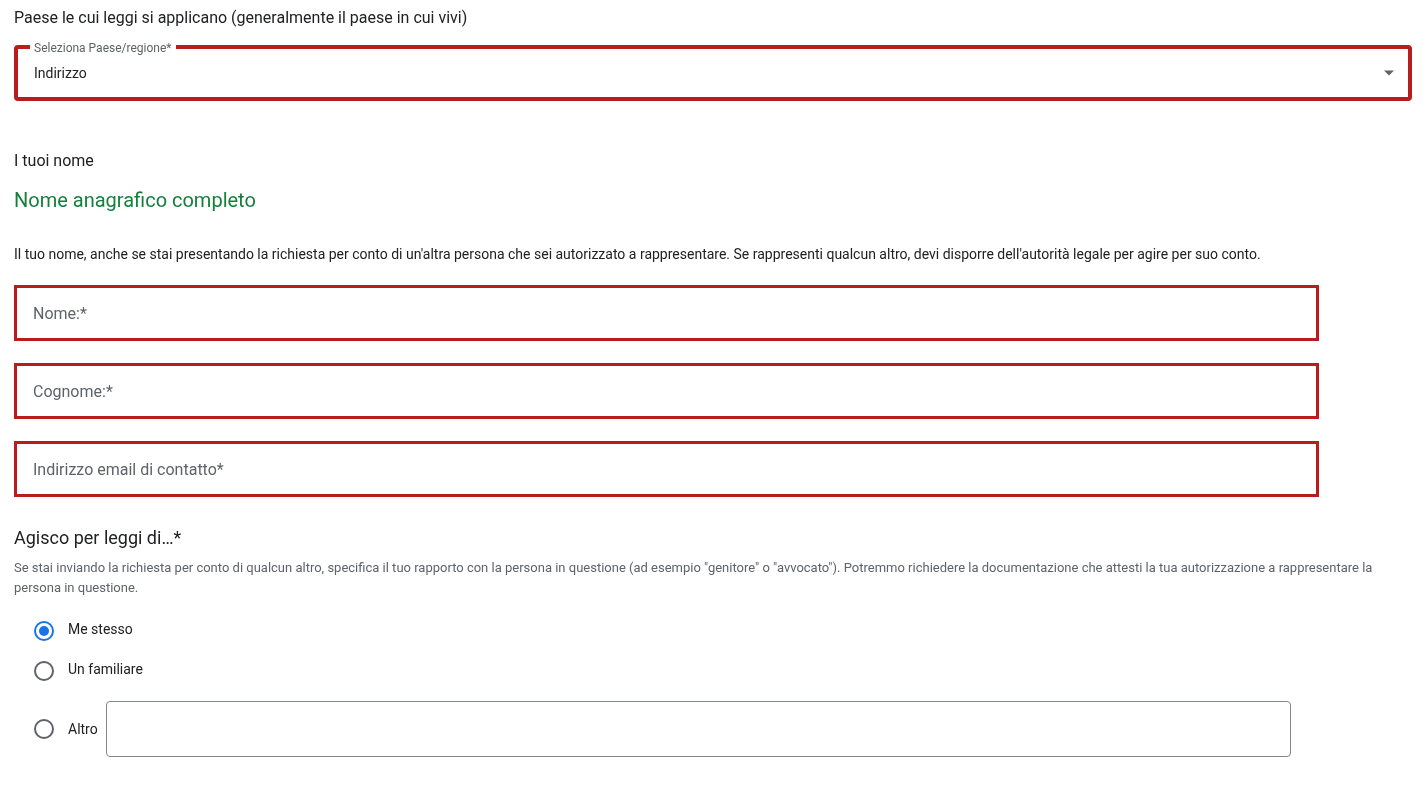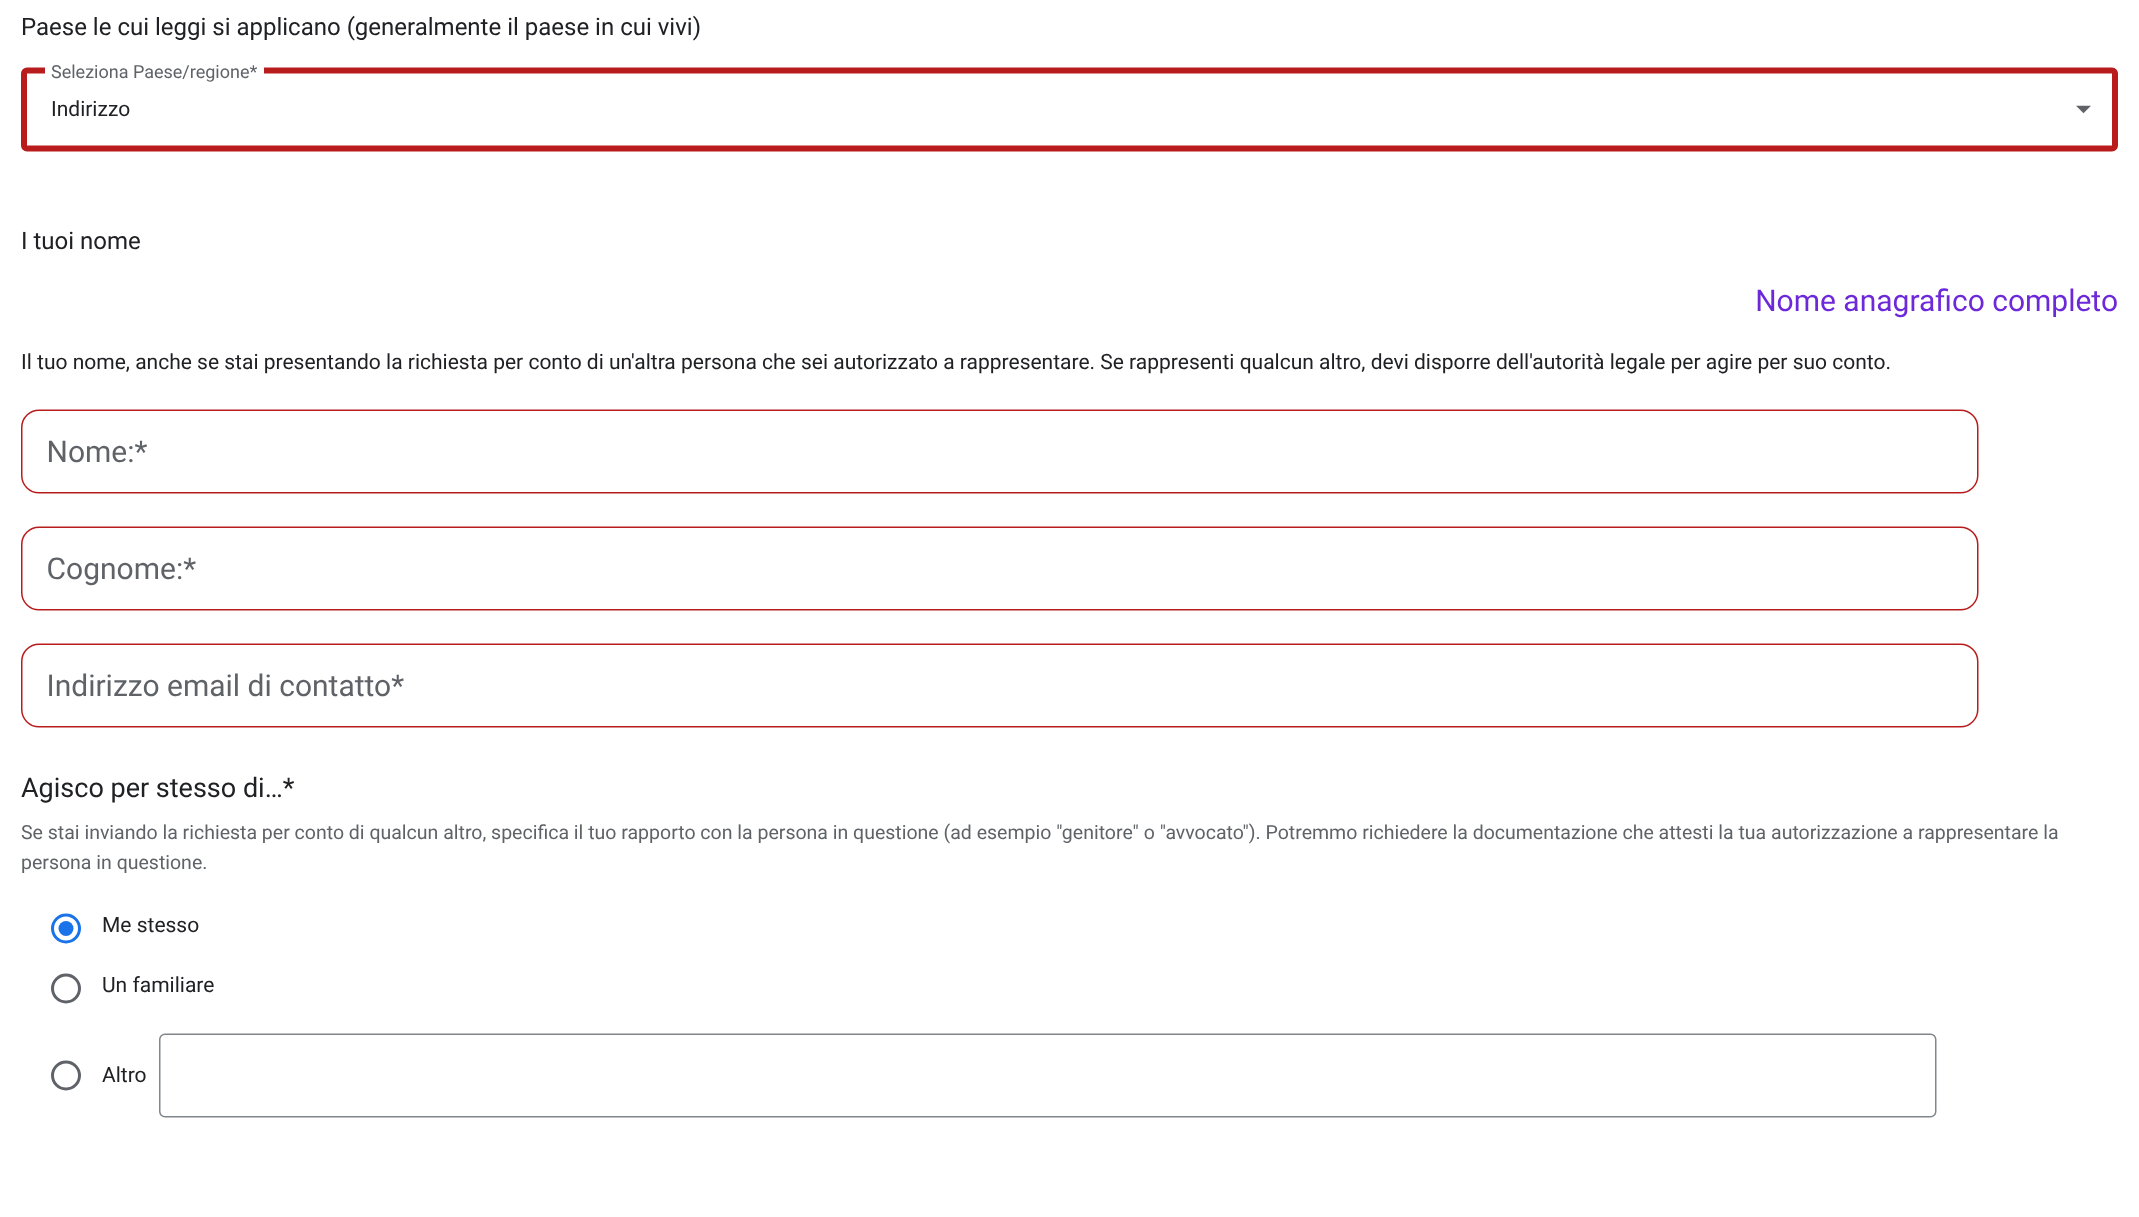--- a/index.html
+++ b/index.html
@@ -51,39 +51,38 @@
     transform: translateY(-50%);
     width: 0;
     height: 0;
     border-left: 5px solid transparent;
     border-right: 5px solid transparent;
     border-top: 5px solid #5f6368;
   }
   .subsection-heading {
     font-size: 20px;
     font-weight: 400;
-    color: #6d28d9;
-    margin-bottom: 20px;
-    text-align: right;
+    color: #15803d;
+    margin-bottom: 32px;
   }
   .description {
     font-size: 14px;
     color: #202124;
     margin-bottom: 20px;
     line-height: 1.5;
   }
   .description .italic {
   }
   .text-input {
     width: 1305px;
     height: 56px;
-    border: 1px solid #b91c1c;
-    border-radius: 12px;
+    border: 3px solid #b91c1c;
+    border-radius: 0;
     padding: 0 16px;
-    font-size: 20px;
+    font-size: 16px;
     color: #202124;
     margin-bottom: 22px;
     font-family: inherit;
   }
   .text-input::placeholder {
     color: #5f6368;
   }
   .subheading2 {
     font-size: 18px;
     font-weight: 400;
@@ -174,21 +173,21 @@
   <span class="italic">Il tuo nome,</span><span> anche se stai presentando la richiesta per conto di un'altra persona che sei autorizzato a rappresentare. Se rappresenti qualcun altro, devi disporre dell'autorità legale per agire per suo conto.</span>
 </p>
 
 <input type="text" class="text-input" placeholder="Nome:*" style="">
 
 <input type="text" class="text-input" placeholder="Cognome:*" style="">
 
 <input type="text" class="text-input" placeholder="Indirizzo email di contatto*" style="">
 
 
-<h3 class="subheading2">Agisco per stesso di…*</h3>
+<h3 class="subheading2">Agisco per leggi di…*</h3>
 
 <p class="helptext">Se stai inviando la richiesta per conto di qualcun altro, specifica il tuo rapporto con la persona in questione (ad esempio "genitore" o "avvocato"). Potremmo richiedere la documentazione che attesti la tua autorizzazione a rappresentare la persona in questione.</p>
 
 <div class="radio-group">
 
   <div class="radio-row">
     <span class="radio-outer checked">
         <span class="radio-inner"></span>
       </span>
     <span class="radio-label">Me stesso</span>

